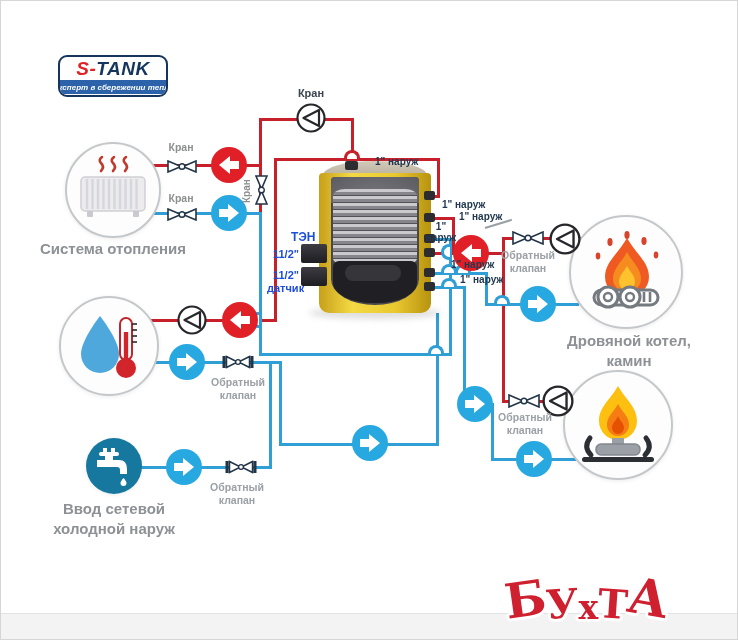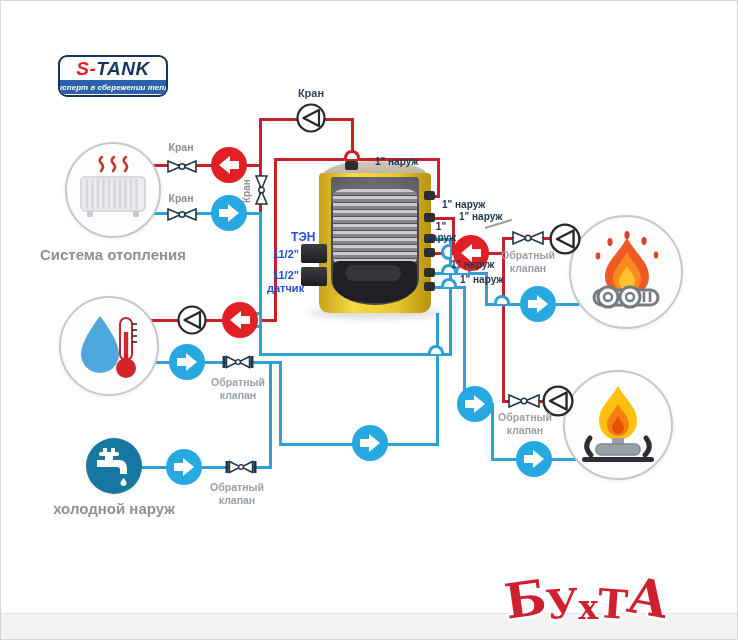--- a/index.html
+++ b/index.html
@@ -371,24 +371,26 @@
       <path d="M44 22 C40 30 33 34 33 43 a11 11 0 0 0 22 0 C55 34 48 30 44 22 Z" fill="#f57d14"></path>
       <path d="M44 34 C42 39 38 41 38 46 a6 6 0 0 0 12 0 C50 41 46 39 44 34 Z" fill="#e65100"></path>
       <rect x="38" y="56" width="12" height="8" fill="#9aa0a6"></rect>
       <rect x="22" y="62" width="44" height="11" rx="5" fill="#9aa0a6" stroke="#82878d" stroke-width="1.5"></rect>
       <path d="M16 56 q-7 9 1 17" fill="none" stroke="#2b2f33" stroke-width="5" stroke-linecap="round"></path>
       <path d="M72 56 q7 9 -1 17" fill="none" stroke="#2b2f33" stroke-width="5" stroke-linecap="round"></path>
       <rect x="8" y="75" width="72" height="5" rx="2.5" fill="#2b2f33"></rect>
     </svg>
   </div>
 
-  <div class="caption" style="left:32px;top:244px;width:160px;">Система отопления</div>
+  <div class="caption" style="left:32px;top:238px;width:160px;">Система отопления</div>
   <div class="caption" style="left:33px;top:498px;width:160px;">
+    <div>Ввод  сетевой</div>
     <div>холодной наруж</div>
   </div>
+  <div class="caption" style="left:545px;top:330px;width:166px;">Дровяной котел, камин</div>
 
   <div class="lbl-dark" style="left:280px;top:86px;width:60px;text-align:center;color:#3a4450;">Кран</div>
   <div class="lbl-gray" style="left:160px;top:140px;width:40px;color:#8d8f8f;">Кран</div>
   <div class="lbl-gray" style="left:160px;top:191px;width:40px;color:#8d8f8f;">Кран</div>
   <div class="vkran" style="left:240px;top:202px;">Кран</div>
 
   <div class="lbl-navy" style="left:374px;top:155px;">1" наруж</div>
   <div class="lbl-navy" style="left:441px;top:198px;">1" наруж</div>
   <div class="lbl-navy" style="left:458px;top:210px;">1" наруж</div>
   <div class="lbl-navy" style="left:424px;top:220px;width:32px;text-align:center;line-height:11px;">

